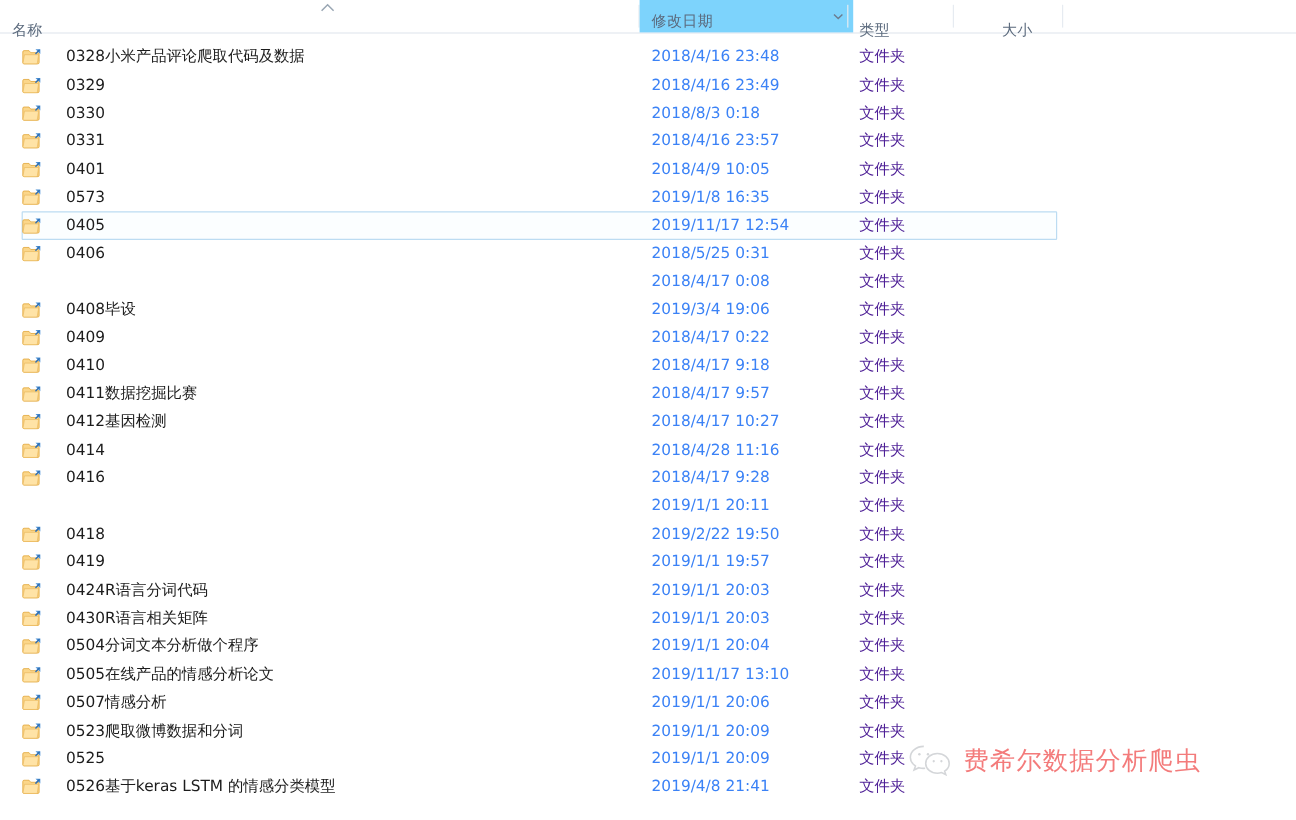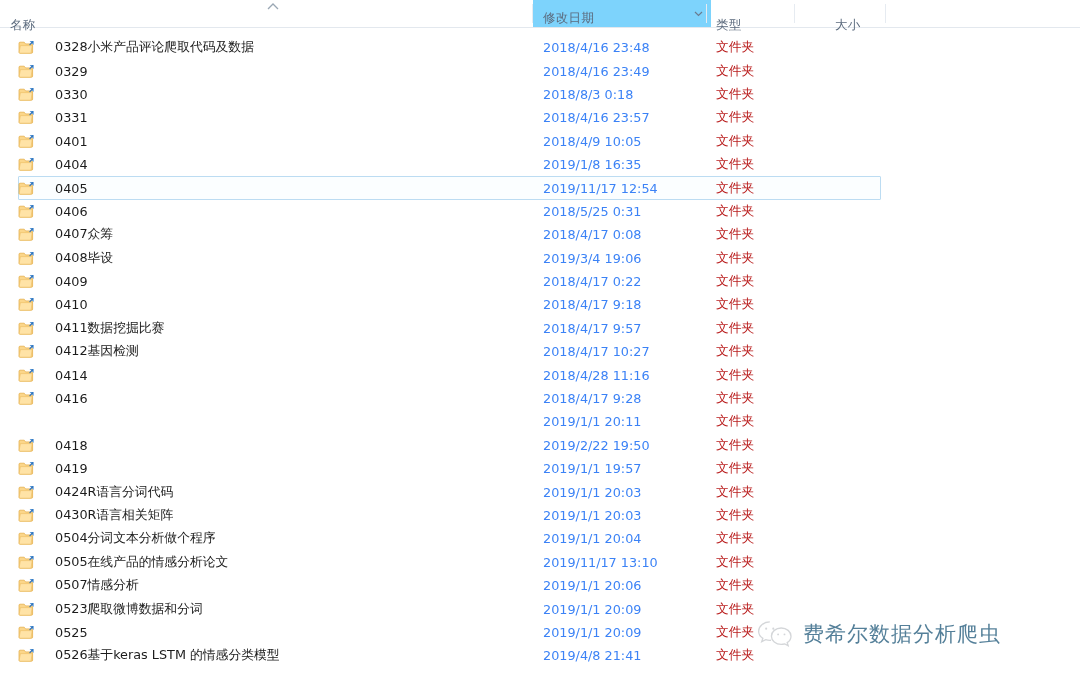--- a/index.html
+++ b/index.html
@@ -110,21 +110,21 @@
     position: absolute;
     left: 543px;
     width: 163px;
     color: #3b82f6;
     white-space: nowrap;
   }
   .cell-type {
     position: absolute;
     left: 716px;
     width: 79px;
-    color: #b91c1c;
+    color: #4c1d95;
     white-space: nowrap;
   }
   .cell-size {
     position: absolute;
     left: 805px;
     width: 80px;
     color: #4e4e4e;
     white-space: nowrap;
   }
 
@@ -146,21 +146,21 @@
     top: 618px;
     display: flex;
     align-items: center;
     gap: 9px;
     opacity: .70;
     pointer-events: none;
   }
   .wm-logo { width: 38px; height: 32px; flex: 0 0 auto; }
   .wm-text {
     font-size: 21px;
-    color: #0c4a6e;
+    color: #ef4444;
     font-family: Liberation Sans, sans-serif;
     letter-spacing: 1px;
     white-space: nowrap;
   }
 </style>
 </head>
 <body>
 
 <div id="explorer">
 
@@ -282,21 +282,21 @@
       <div class="file-row">
         <div class="cell-name">
           <span class="folder-icon">
             <svg viewBox="0 0 17 15" width="17" height="15">
               <path d="M1 3.2 C1 2.6 1.4 2.2 2 2.2 L6.2 2.2 L7.6 3.9 L13.6 3.9 C14.2 3.9 14.6 4.3 14.6 4.9 L14.6 12.2 C14.6 12.8 14.2 13.2 13.6 13.2 L2 13.2 C1.4 13.2 1 12.8 1 12.2 Z" fill="#fbd68a" stroke="#e2a93f" stroke-width="0.7"></path>
               <path d="M2.4 5.6 L14.2 5.6 L13.1 12.6 C13.0 13.0 12.7 13.2 12.3 13.2 L2.0 13.2 C1.5 13.2 1.1 12.8 1.2 12.3 Z" fill="#ffe3a6" stroke="#e9b75a" stroke-width="0.55"></path>
               <path d="M11.6 1.0 L15.6 1.0 L15.6 5.0 Z" fill="#4a8fd4"></path>
               <path d="M11.9 4.6 L14.6 1.9" stroke="#2f6fb3" stroke-width="1.2" stroke-linecap="round"></path>
             </svg>
           </span>
-          <span class="name-text">0404</span>
+          <span class="name-text">0573</span>
         </div>
         <div class="cell-date">2019/1/8 16:35</div>
         <div class="cell-type">文件夹</div>
         <div class="cell-size"></div>
       </div>
       <div class="file-row selected">
         <div class="cell-name">
           <span class="folder-icon">
             <svg viewBox="0 0 17 15" width="17" height="15">
               <path d="M1 3.2 C1 2.6 1.4 2.2 2 2.2 L6.2 2.2 L7.6 3.9 L13.6 3.9 C14.2 3.9 14.6 4.3 14.6 4.9 L14.6 12.2 C14.6 12.8 14.2 13.2 13.6 13.2 L2 13.2 C1.4 13.2 1 12.8 1 12.2 Z" fill="#fbd68a" stroke="#e2a93f" stroke-width="0.7"></path>
@@ -321,31 +321,20 @@
               <path d="M11.9 4.6 L14.6 1.9" stroke="#2f6fb3" stroke-width="1.2" stroke-linecap="round"></path>
             </svg>
           </span>
           <span class="name-text">0406</span>
         </div>
         <div class="cell-date">2018/5/25 0:31</div>
         <div class="cell-type">文件夹</div>
         <div class="cell-size"></div>
       </div>
       <div class="file-row">
-        <div class="cell-name">
-          <span class="folder-icon">
-            <svg viewBox="0 0 17 15" width="17" height="15">
-              <path d="M1 3.2 C1 2.6 1.4 2.2 2 2.2 L6.2 2.2 L7.6 3.9 L13.6 3.9 C14.2 3.9 14.6 4.3 14.6 4.9 L14.6 12.2 C14.6 12.8 14.2 13.2 13.6 13.2 L2 13.2 C1.4 13.2 1 12.8 1 12.2 Z" fill="#fbd68a" stroke="#e2a93f" stroke-width="0.7"></path>
-              <path d="M2.4 5.6 L14.2 5.6 L13.1 12.6 C13.0 13.0 12.7 13.2 12.3 13.2 L2.0 13.2 C1.5 13.2 1.1 12.8 1.2 12.3 Z" fill="#ffe3a6" stroke="#e9b75a" stroke-width="0.55"></path>
-              <path d="M11.6 1.0 L15.6 1.0 L15.6 5.0 Z" fill="#4a8fd4"></path>
-              <path d="M11.9 4.6 L14.6 1.9" stroke="#2f6fb3" stroke-width="1.2" stroke-linecap="round"></path>
-            </svg>
-          </span>
-          <span class="name-text">0407众筹</span>
-        </div>
         <div class="cell-date">2018/4/17 0:08</div>
         <div class="cell-type">文件夹</div>
         <div class="cell-size"></div>
       </div>
       <div class="file-row">
         <div class="cell-name">
           <span class="folder-icon">
             <svg viewBox="0 0 17 15" width="17" height="15">
               <path d="M1 3.2 C1 2.6 1.4 2.2 2 2.2 L6.2 2.2 L7.6 3.9 L13.6 3.9 C14.2 3.9 14.6 4.3 14.6 4.9 L14.6 12.2 C14.6 12.8 14.2 13.2 13.6 13.2 L2 13.2 C1.4 13.2 1 12.8 1 12.2 Z" fill="#fbd68a" stroke="#e2a93f" stroke-width="0.7"></path>
               <path d="M2.4 5.6 L14.2 5.6 L13.1 12.6 C13.0 13.0 12.7 13.2 12.3 13.2 L2.0 13.2 C1.5 13.2 1.1 12.8 1.2 12.3 Z" fill="#ffe3a6" stroke="#e9b75a" stroke-width="0.55"></path>

